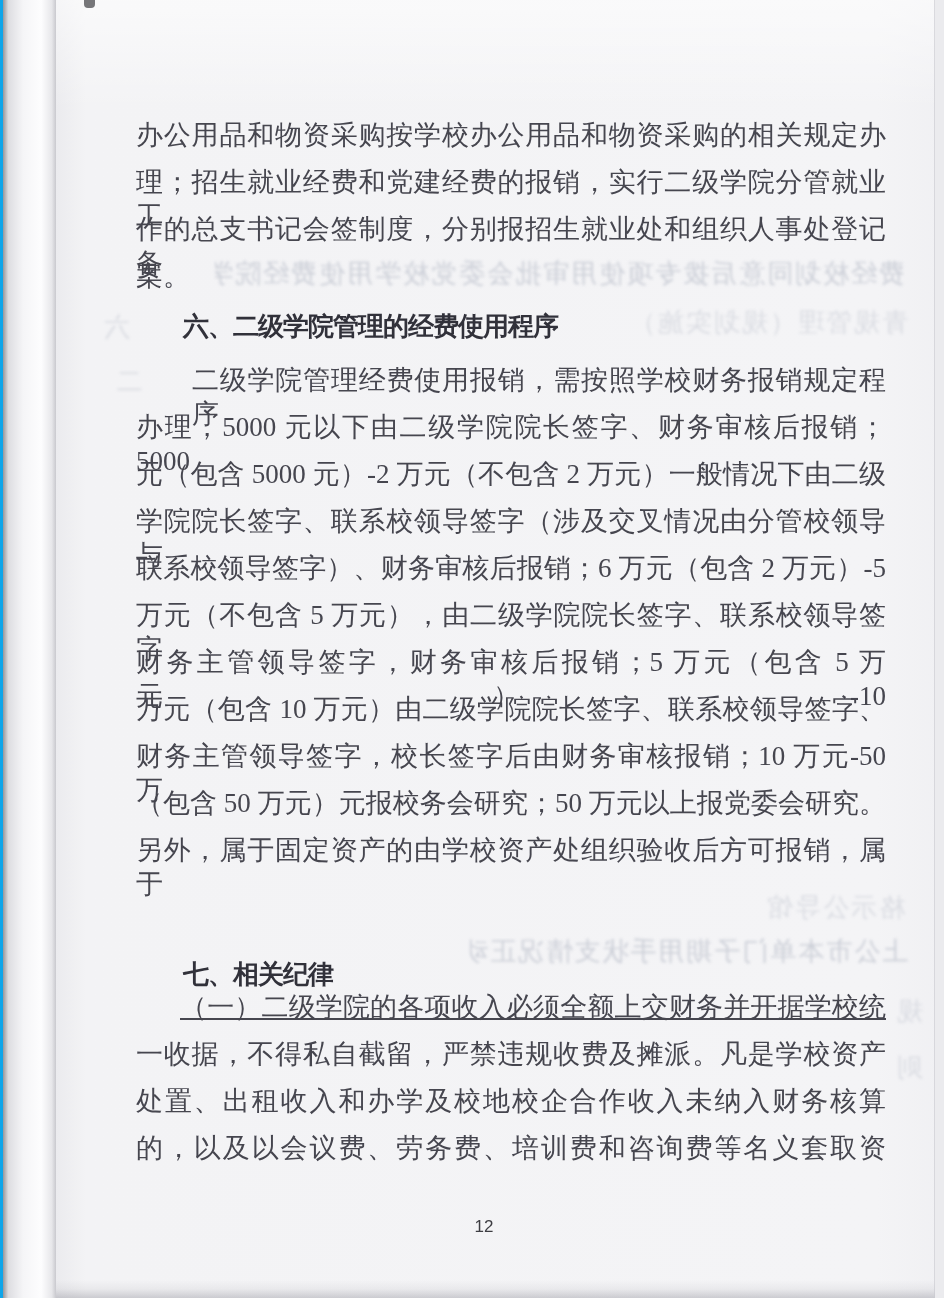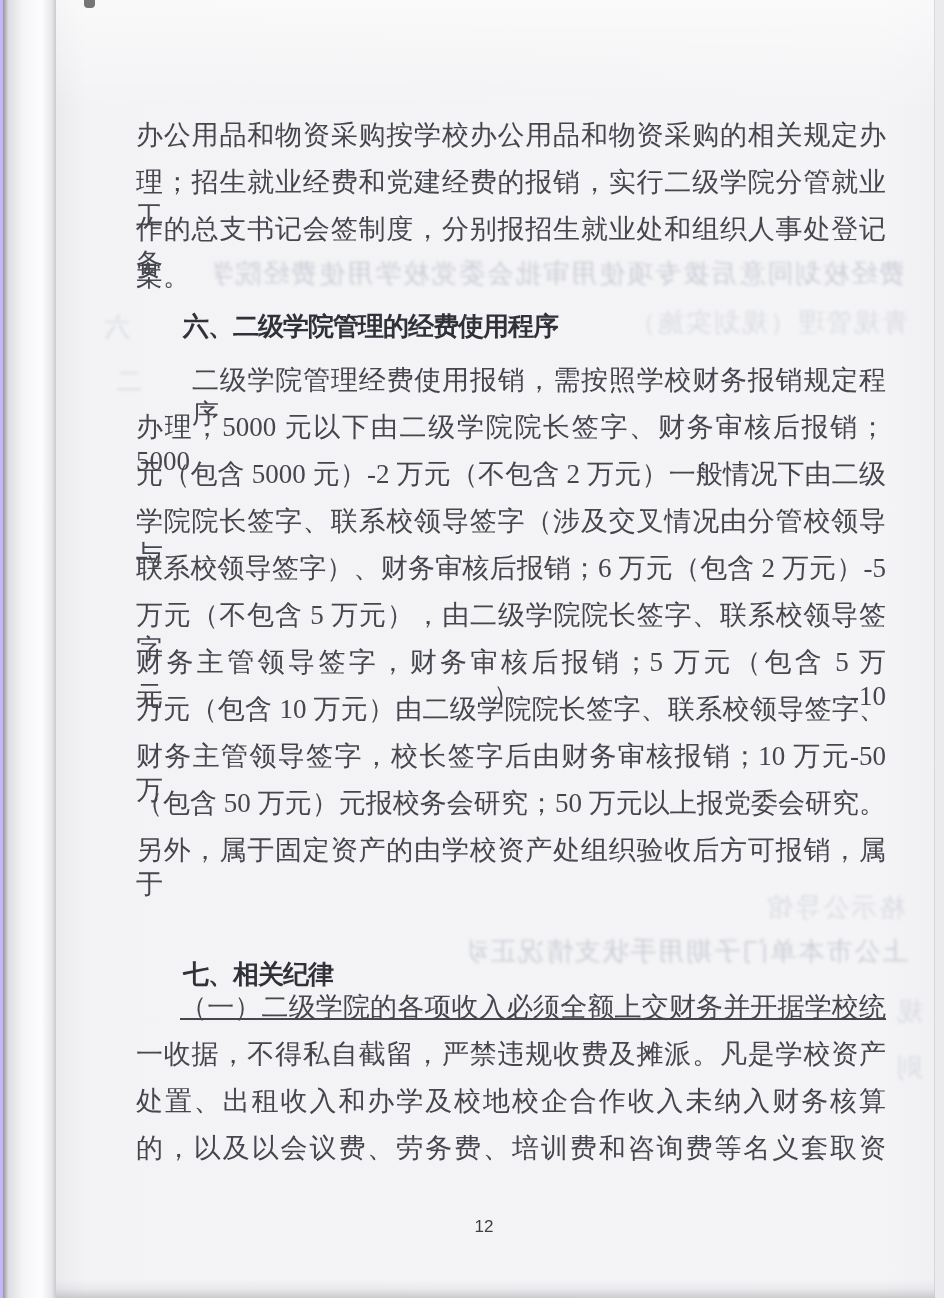--- a/index.html
+++ b/index.html
@@ -1,16 +1,16 @@
 <!DOCTYPE html>
 <html lang="zh"><head>
 <meta charset="utf-8">
 <style>
   html,body{margin:0;padding:0;background:#141416;}
-  .scan{position:relative;width:944px;height:1298px;background:#c4b5fd;overflow:hidden;}
+  .scan{position:relative;width:944px;height:1298px;background:#0ea5e9;overflow:hidden;}
 
   
   .stack{position:absolute;left:3px;top:0;width:53px;height:100%;
     background:linear-gradient(90deg,#97979b 0%,#dddde1 10%,#f5f5f7 38%,#fdfdfe 72%,#e7e7ea 92%,#c9c9ce 100%);}
 
   
   .sheet{position:absolute;left:56px;top:0;width:888px;height:100%;
     background:
       linear-gradient(180deg,rgba(255,255,255,.55) 0,rgba(255,255,255,0) 110px),
       linear-gradient(0deg,rgba(110,110,122,.30) 0,rgba(110,110,122,.08) 9px,rgba(110,110,122,0) 18px),

